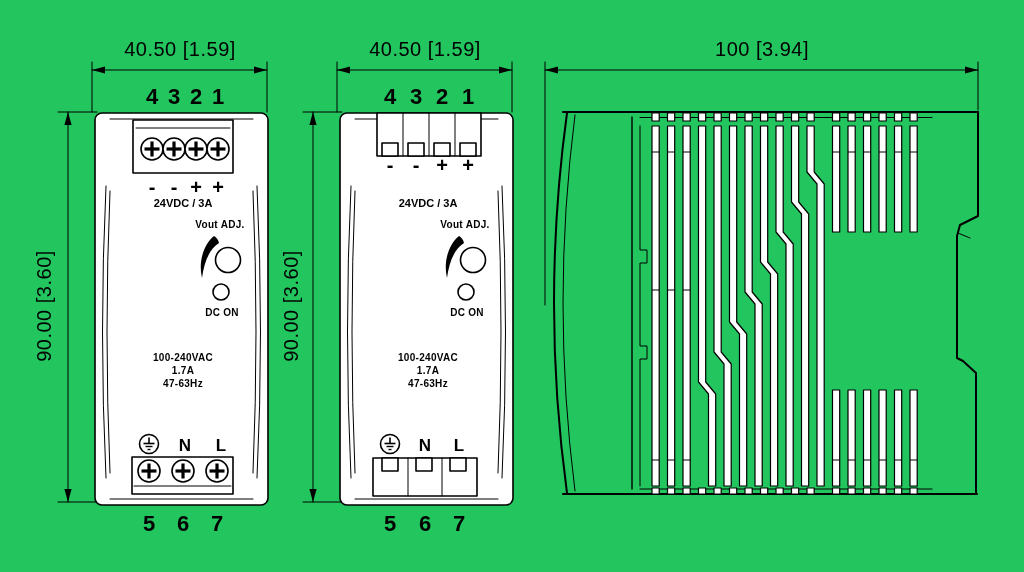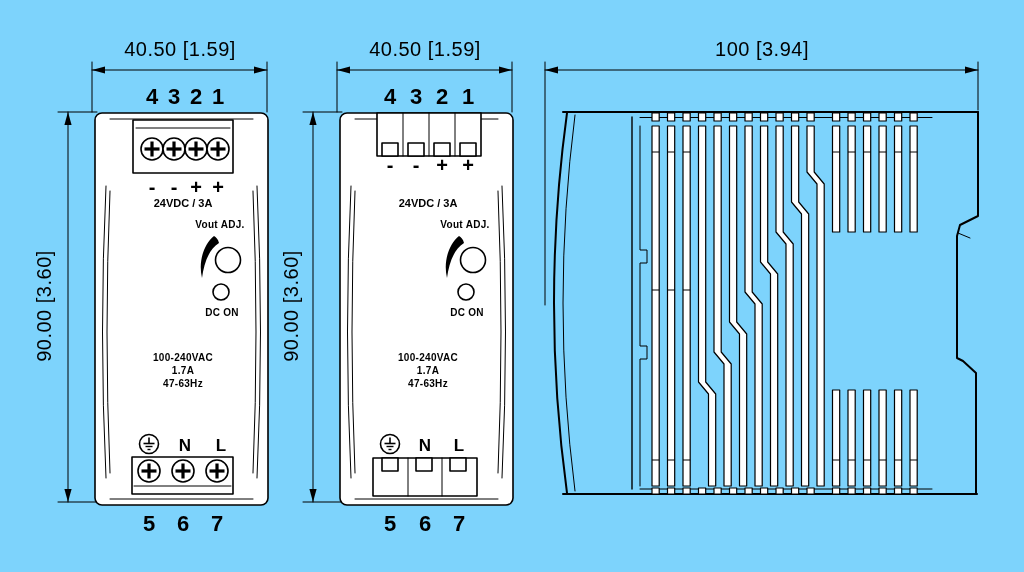--- a/index.html
+++ b/index.html
@@ -1,16 +1,16 @@
 <!DOCTYPE html>
 <html><head>
 <meta charset="utf-8">
 <style>
   html,body{margin:0;padding:0;background:#fff;}
-  .canvas{position:relative;width:1024px;height:572px;background:#7dd3fc;overflow:hidden;}
+  .canvas{position:relative;width:1024px;height:572px;background:#22c55e;overflow:hidden;}
   svg{display:block;}
   .ln{stroke:#000;fill:none;stroke-width:1.4;stroke-linejoin:round;stroke-linecap:round;}
   .thick{stroke-width:2;}
   .thin{stroke-width:1;}
   .fw{fill:#fff;stroke:#000;stroke-width:1.6;stroke-linejoin:round;}
   .blk{fill:#000;stroke:none;}
   text{fill:#000;font-family:"Liberation Sans","DejaVu Sans",sans-serif;}
   .dim{font-size:20px;text-anchor:middle;letter-spacing:0.5px;}
   .num{font-size:22px;font-weight:700;text-anchor:middle;}
   .pol{font-size:20px;font-weight:700;text-anchor:middle;}

